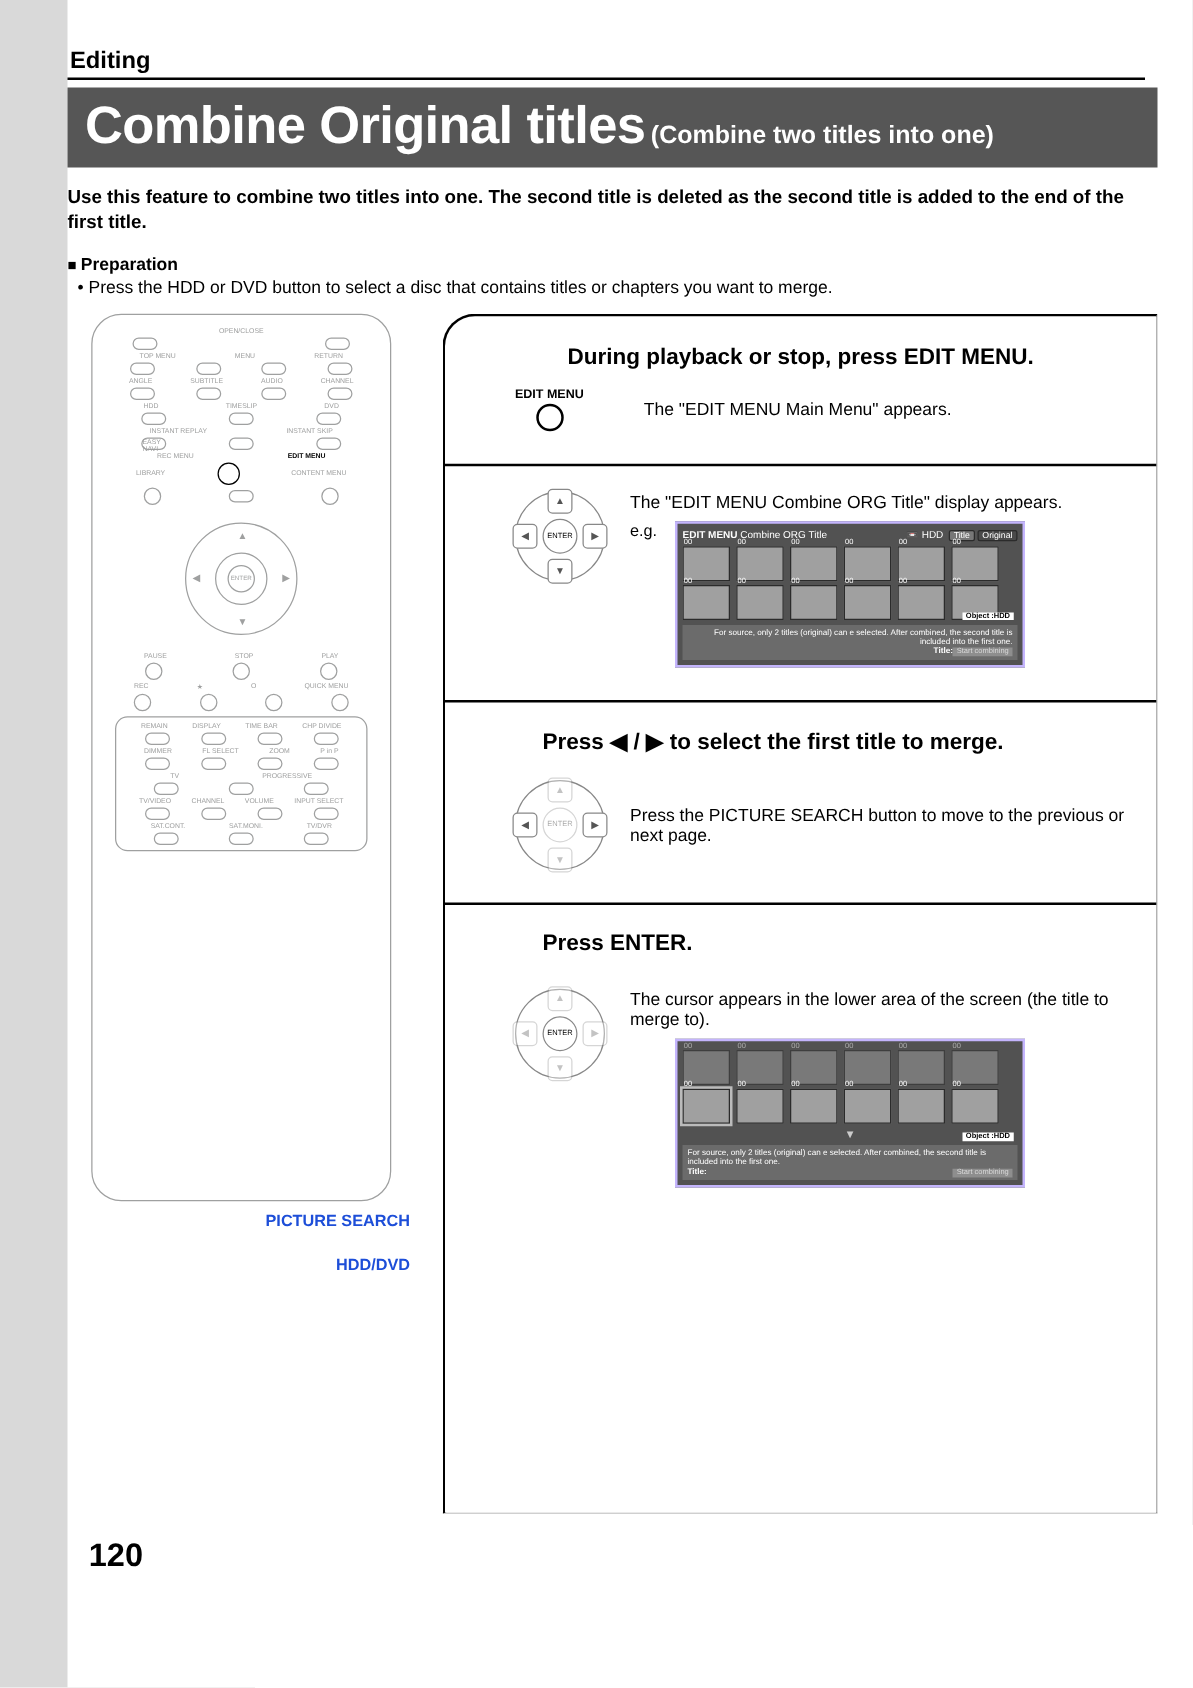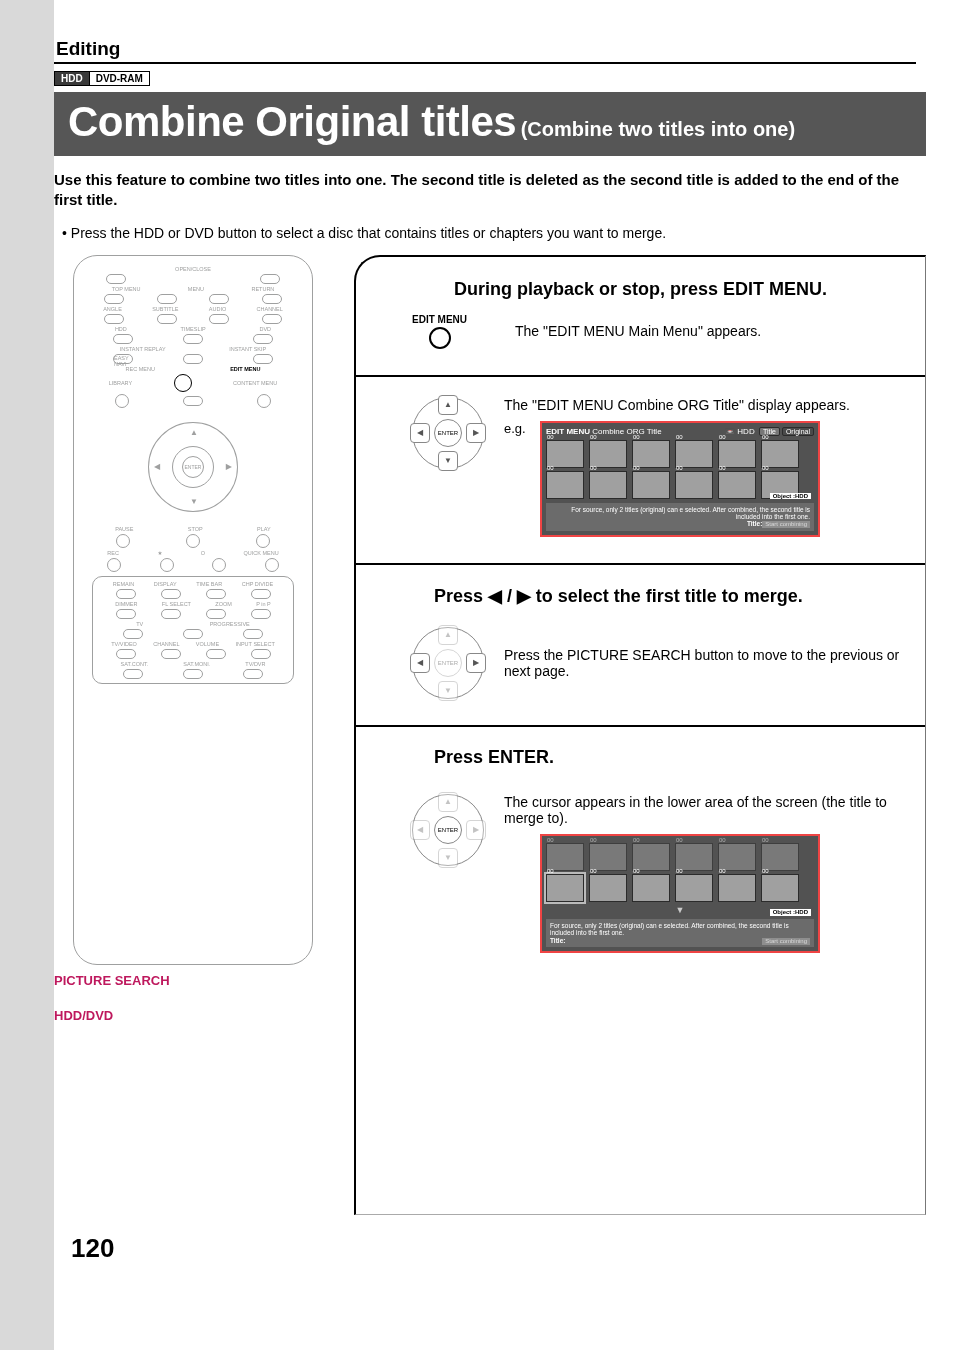--- a/index.html
+++ b/index.html
@@ -41,21 +41,21 @@
     border: 1px solid #9fa0a0;
     border-radius: 24px;
     width: 240px;
     height: 710px;
     margin: 0 auto;
     padding: 10px 8px;
     position:relative;
     color:#9fa0a0;
     font-size:6px;
   }
-  .remote-label { text-align:left; font-weight:bold; font-size:13px; color:#be185d; margin-top:8px; padding-right:4px; }
+  .remote-label { text-align:right; font-weight:bold; font-size:13px; color:#1d4ed8; margin-top:8px; padding-right:4px; }
   .steps-box {
     border-top:2px solid #000;
     border-left:2px solid #000;
     border-right:1px solid #777;
     border-bottom:1px solid #aaa;
     border-top-left-radius: 26px;
     padding: 22px 18px 12px 18px;
     min-height: 960px;
   }
   .step-title { font-size:18px; font-weight:bold; text-align:left; margin-left:60px; }
@@ -71,21 +71,21 @@
   }
   .dpad .ring { position:absolute; inset:0; border:1px solid #888; border-radius:50%; }
   .dpad .arm { position:absolute; background:#fff; border:1px solid #888; width:20px; height:20px; border-radius:4px; font-size:8px; display:flex; align-items:center; justify-content:center; color:#555;}
   .dpad .up { left:26px; top:-2px; }
   .dpad .down { left:26px; bottom:-2px; }
   .dpad .left { left:-2px; top:26px; }
   .dpad .right { right:-2px; top:26px; }
   .dpad .center { position:absolute; left:22px; top:22px; width:28px; height:28px; border:1px solid #888; border-radius:50%; font-size:6px; display:flex; align-items:center; justify-content:center; }
   .divider { border-top:2px solid #000; margin:26px -18px 20px -18px; }
   .osd {
-    width: 280px; border:2px solid #ef4444; background:#525252; color:#fff; font-size:8px; padding:4px; position:relative;
+    width: 280px; border:2px solid #c4b5fd; background:#525252; color:#fff; font-size:8px; padding:4px; position:relative;
   }
   .osd-top { display:flex; justify-content:space-between; align-items:center; margin-bottom:4px; }
   .osd-tab { display:inline-block; background:#4a4a4a; border:1px solid #2b2b2b; border-radius:2px; padding:0 3px; font-size:7px; margin-left:2px;}
   .osd-tab.on { background:#777; }
   .thumb-row { display:flex; gap:5px; margin:3px 0; }
   .thumb { width:38px; height:28px; background:#a0a0a0; border:1px solid #2b2b2b; display:flex; align-items:center; justify-content:center; font-size:6px; color:#333; position:relative;}
   .thumb::before { content:"00"; position:absolute; top:-7px; left:0; font-size:6px; color:#fff; }
   .osd-info { background:#6b6b6b; padding:3px 4px; font-size:6.5px; line-height:1.15; margin-top:4px; position:relative;}
   .osd-obj { position:absolute; right:3px; top:-10px; background:#fff; color:#000; font-weight:bold; font-size:6px; padding:0 3px; }
   .start-btn { float:right; background:#8e8e8e; color:#d9d9d9; font-size:6px; padding:0 3px; margin-top:1px;}
@@ -106,31 +106,29 @@
   .eg { font-size:13px; position:absolute; left:-36px; top:0; }
   .clearfix::after { content:""; display:block; clear:both; }
 </style>
 </head>
 <body>
 
 <div class="page">
 
   <div class="section-label">Editing</div>
 
-  <div class="badges">
-    <span class="badge dark">HDD</span><span class="badge">DVD-RAM</span>
-  </div>
 
   <div class="title-bar">
     <span class="big">Combine Original titles</span>
     <span class="sub">(Combine two titles into one)</span>
   </div>
 
   <div class="intro">Use this feature to combine two titles into one. The second title is deleted as the second title is added to the end of the first title.</div>
 
+  <div class="prep-h">Preparation</div>
   <div class="prep-body">Press the HDD or DVD button to select a disc that contains titles or chapters you want to merge.</div>
 
   <div class="cols clearfix">
 
     <div class="remote-col">
       <div class="remote-box">
         <div class="r-lbl">OPEN/CLOSE</div>
         <div class="r-row">
             <div class="r-oval"></div>
             <div style="width:60px"></div>

